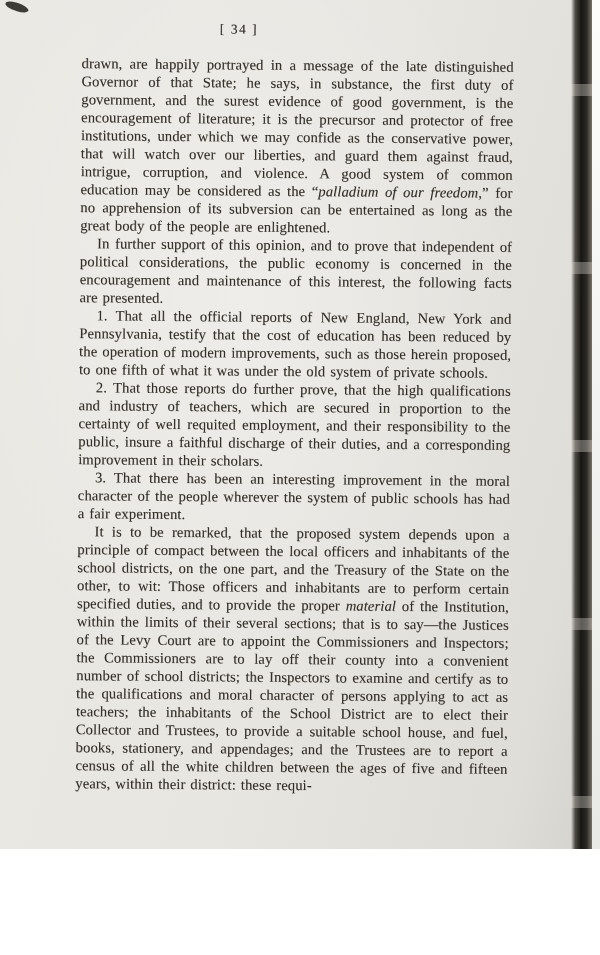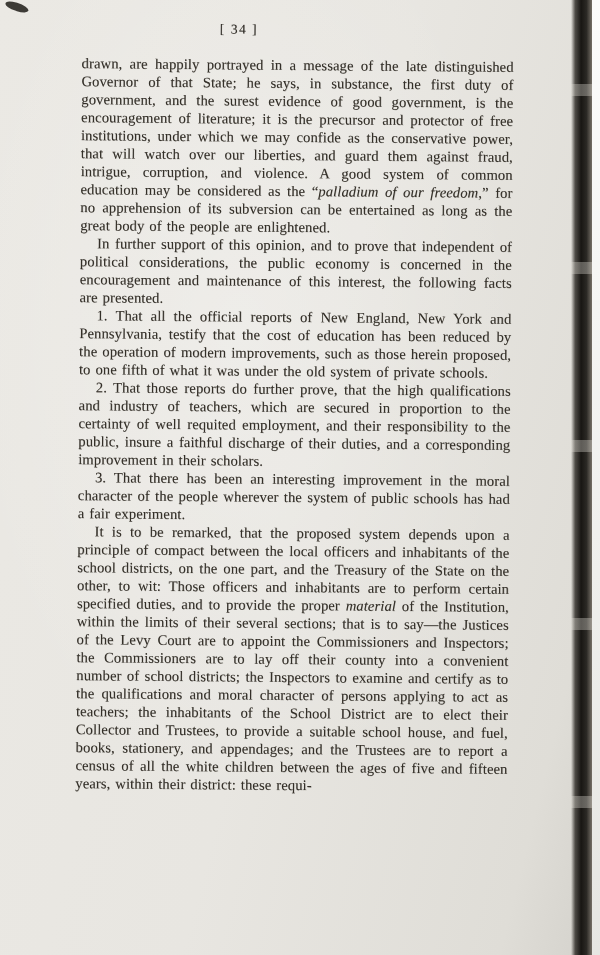--- a/index.html
+++ b/index.html
@@ -4,21 +4,21 @@
 <style>
   * { margin: 0; padding: 0; box-sizing: border-box; }
   html, body { width: 600px; }
   body {
     font-family: "Liberation Serif", "DejaVu Serif", serif;
     background: #ffffff;
   }
   .page {
     position: relative;
     width: 600px;
-    height: 955px;
+    height: 849px;
     overflow: hidden;
     background:
       radial-gradient(ellipse at 40% 35%, rgba(255,255,255,0.25) 0%, rgba(255,255,255,0) 55%),
       linear-gradient(104deg, #ebe9e4 0%, #e8e6e1 50%, #dfddd7 88%, #d3d1cb 100%);
   }
   
   .content {
     position: absolute;
     left: 82px;
     top: 22px;

